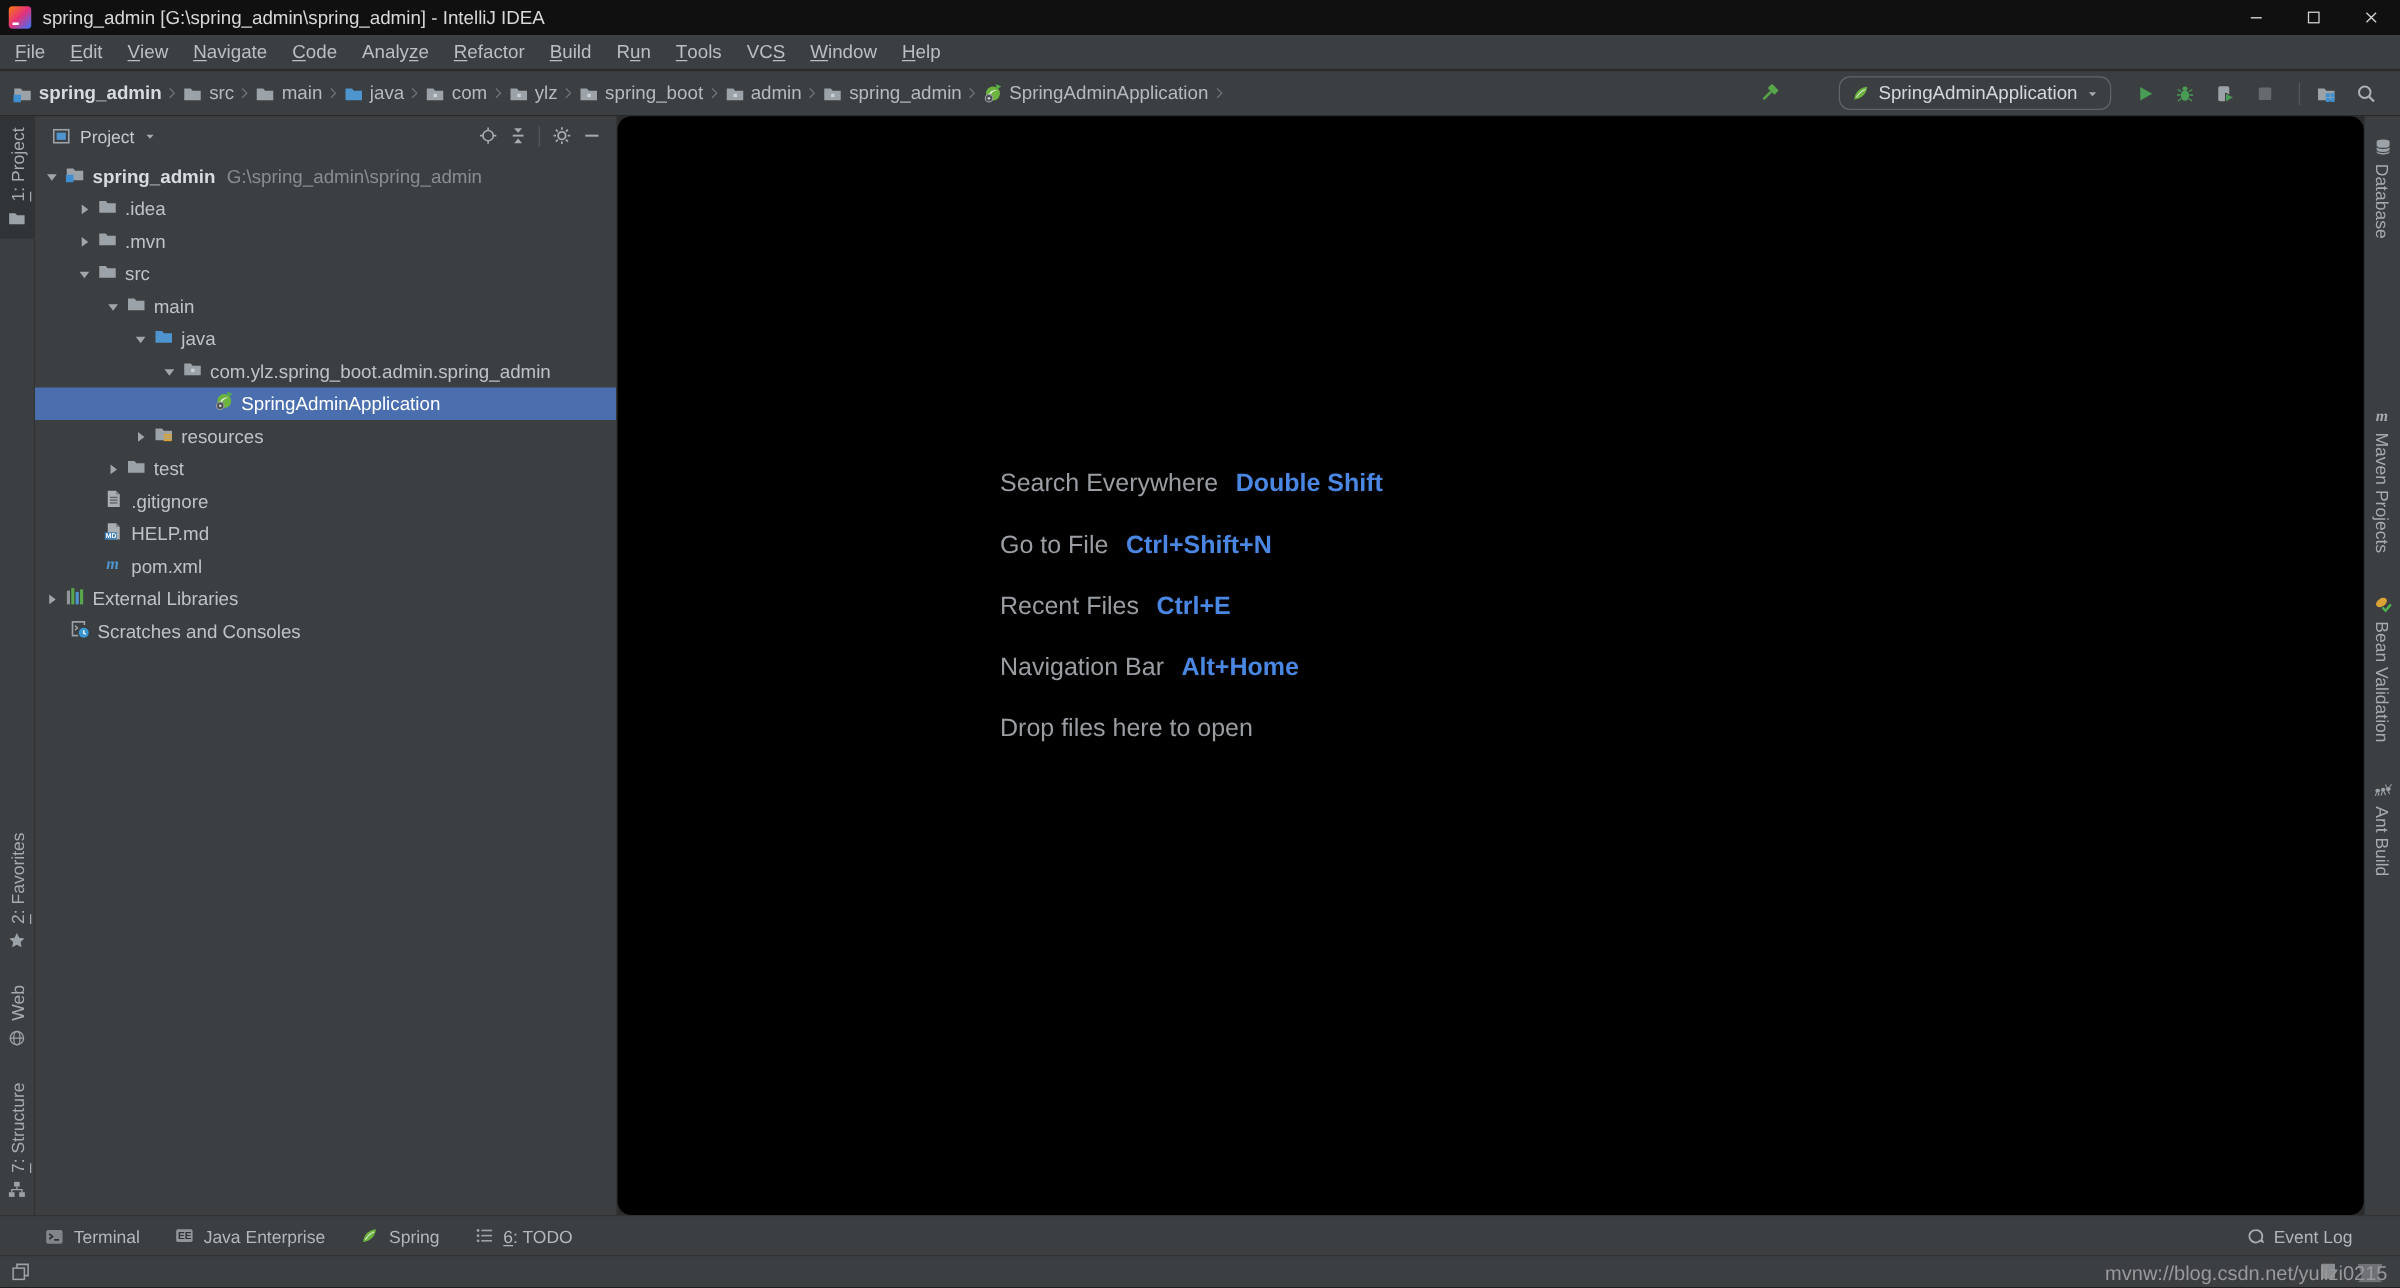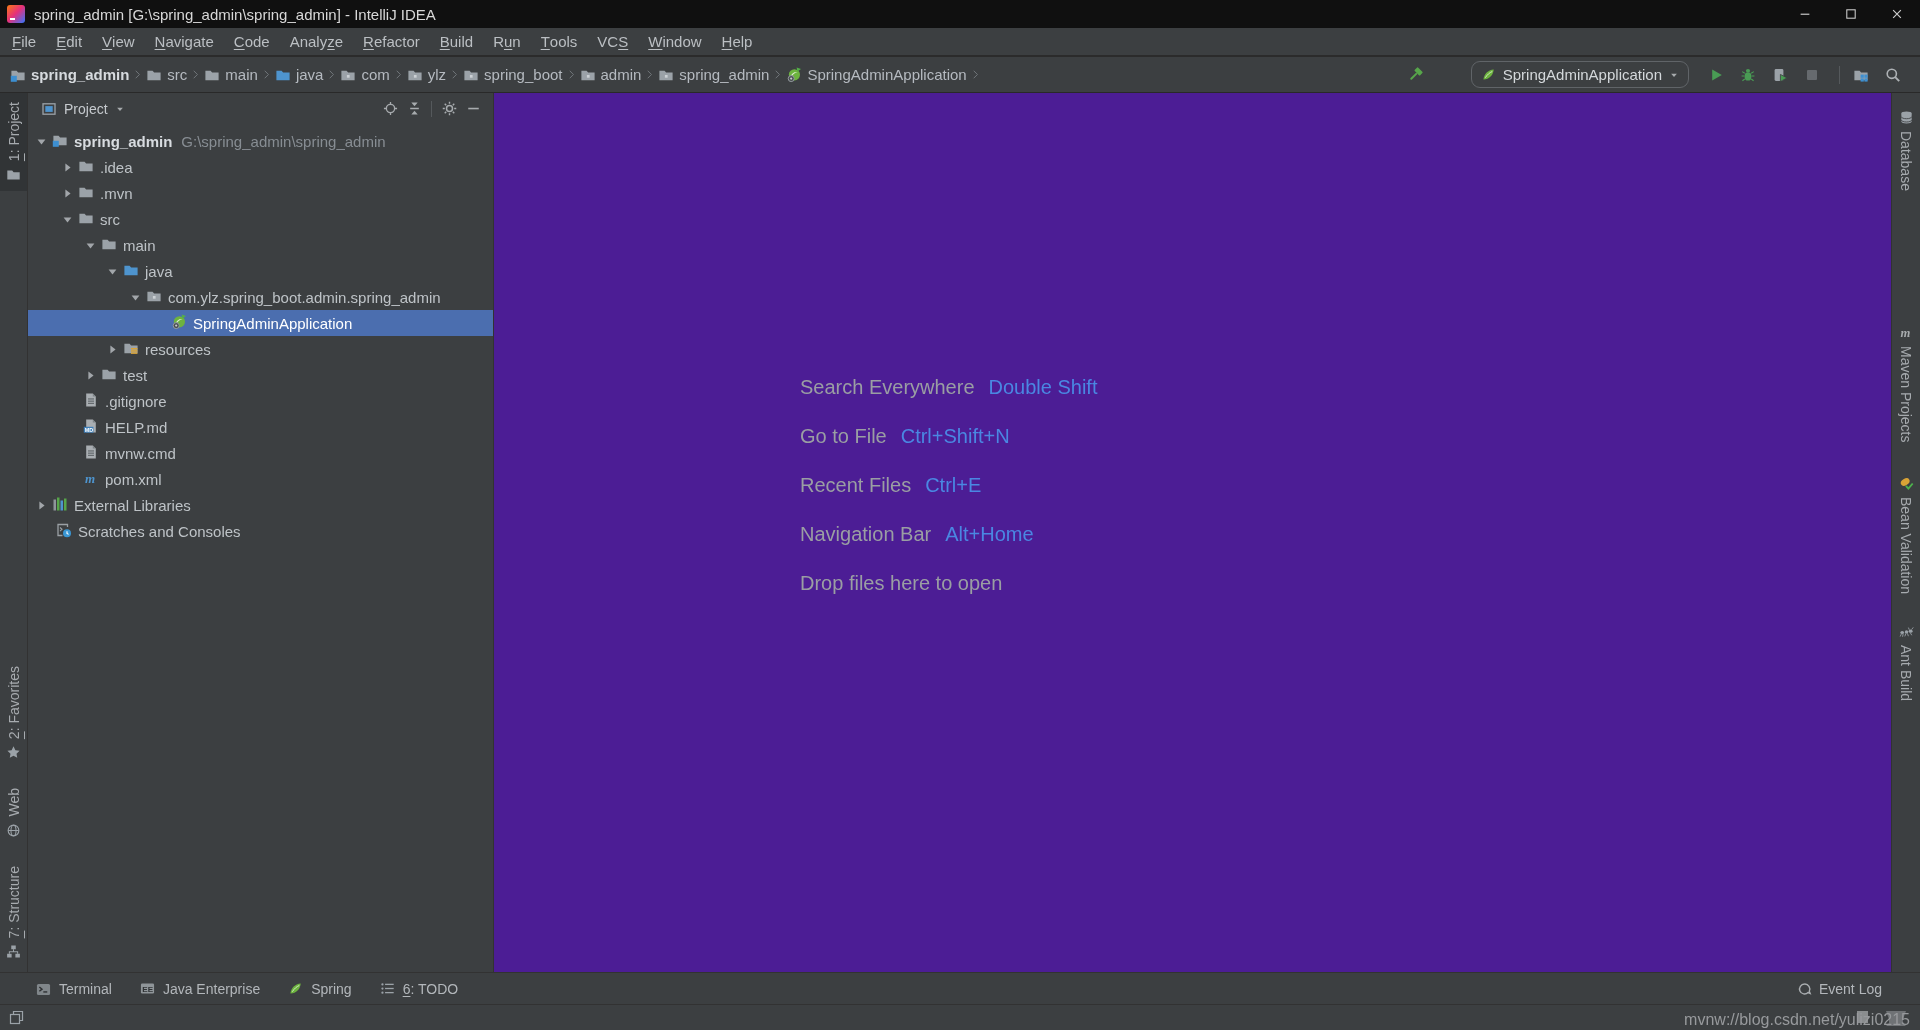--- a/index.html
+++ b/index.html
@@ -67,25 +67,25 @@
   .tree-row{height:26px;display:flex;align-items:center;white-space:nowrap;}
   .tree-row.selected{background:#4b6eaf;color:#ffffff;}
   .tree-spacer{flex:none;}
   .tree-arrow{width:14px;height:14px;margin-right:4px;flex:none;display:flex;align-items:center;justify-content:center;}
   .tree-icon{margin-right:6px;}
   .tree-label.bold{font-weight:bold;color:#d8dce0;}
   .tree-row.selected .tree-label{color:#fff;}
   .tree-path{color:#878d93;margin-left:9px;}
 
   
-  .editor{flex:1;background:#4c1d95;position:relative;min-width:0;}
+  .editor{flex:1;background:#000000;position:relative;min-width:0;border-radius:11px;}
   .shortcuts{position:absolute;left:306px;top:283px;}
   .sc-row{display:flex;align-items:baseline;height:49px;font-size:20px;}
   .sc-label{color:#9a9ea3;}
-  .sc-keys{color:#4a87e2;margin-left:14px;}
+  .sc-keys{color:#4a87e2;margin-left:14px;font-weight:bold;}
 
   
   .bottombar{position:absolute;top:972px;left:0;right:0;height:32px;background:#3c3f41;
              border-top:1px solid #323232;display:flex;align-items:center;
              color:#b3b7bb;font-size:14px;box-sizing:border-box;}
   .btab{display:flex;align-items:center;gap:8px;margin-left:28px;}
   .btab:first-child{margin-left:36px;align-items:flex-end;}
   .event-log{margin-left:auto;margin-right:38px;display:flex;align-items:flex-end;gap:7px;}
 
   .statusbar{position:absolute;top:1004px;left:0;right:0;height:26px;background:#3c3f41;
@@ -657,33 +657,20 @@
                   <rect x="0.8" y="8.8" width="9.6" height="5.9" fill="#3e7fb8"></rect>
                   <text x="1.7" y="13.5" font-size="5.4" font-weight="bold" fill="#ffffff" font-family="sans-serif">MD</text>
                 </svg>
               </span></span>
             <span class="tree-label">HELP.md</span>
           </div>
           <div class="tree-row">
             <span class="tree-spacer" style="width:55px"></span>
             <span class="tree-icon"><span class="ic">
                 <svg width="16" height="16" viewBox="0 0 16 16">
-                  <path d="M3.2 1.5h6.6l3 3v10H3.2z" fill="#a9aeb2"></path>
-                  <path d="M9.8 1.5l3 3h-3z" fill="#7d8286"></path>
-                  <rect x="5" y="6.4" width="6" height="1.1" fill="#5f6468"></rect>
-                  <rect x="5" y="8.6" width="6" height="1.1" fill="#5f6468"></rect>
-                  <rect x="5" y="10.8" width="6" height="1.1" fill="#5f6468"></rect>
-                </svg>
-              </span></span>
-            <span class="tree-label">mvnw.cmd</span>
-          </div>
-          <div class="tree-row">
-            <span class="tree-spacer" style="width:55px"></span>
-            <span class="tree-icon"><span class="ic">
-                <svg width="16" height="16" viewBox="0 0 16 16">
                   <text x="2" y="12.6" font-size="13" font-style="italic" font-weight="bold" fill="#4e94ce" font-family="serif">m</text>
                 </svg>
               </span></span>
             <span class="tree-label">pom.xml</span>
           </div>
           <div class="tree-row">
             <span class="tree-spacer" style="width:6px"></span>
             <span class="tree-arrow">
               <svg width="13" height="13" viewBox="0 0 16 16">
                 <polygon points="5.4,3.2 11.8,8 5.4,12.8" fill="#a2a6aa"></polygon>

